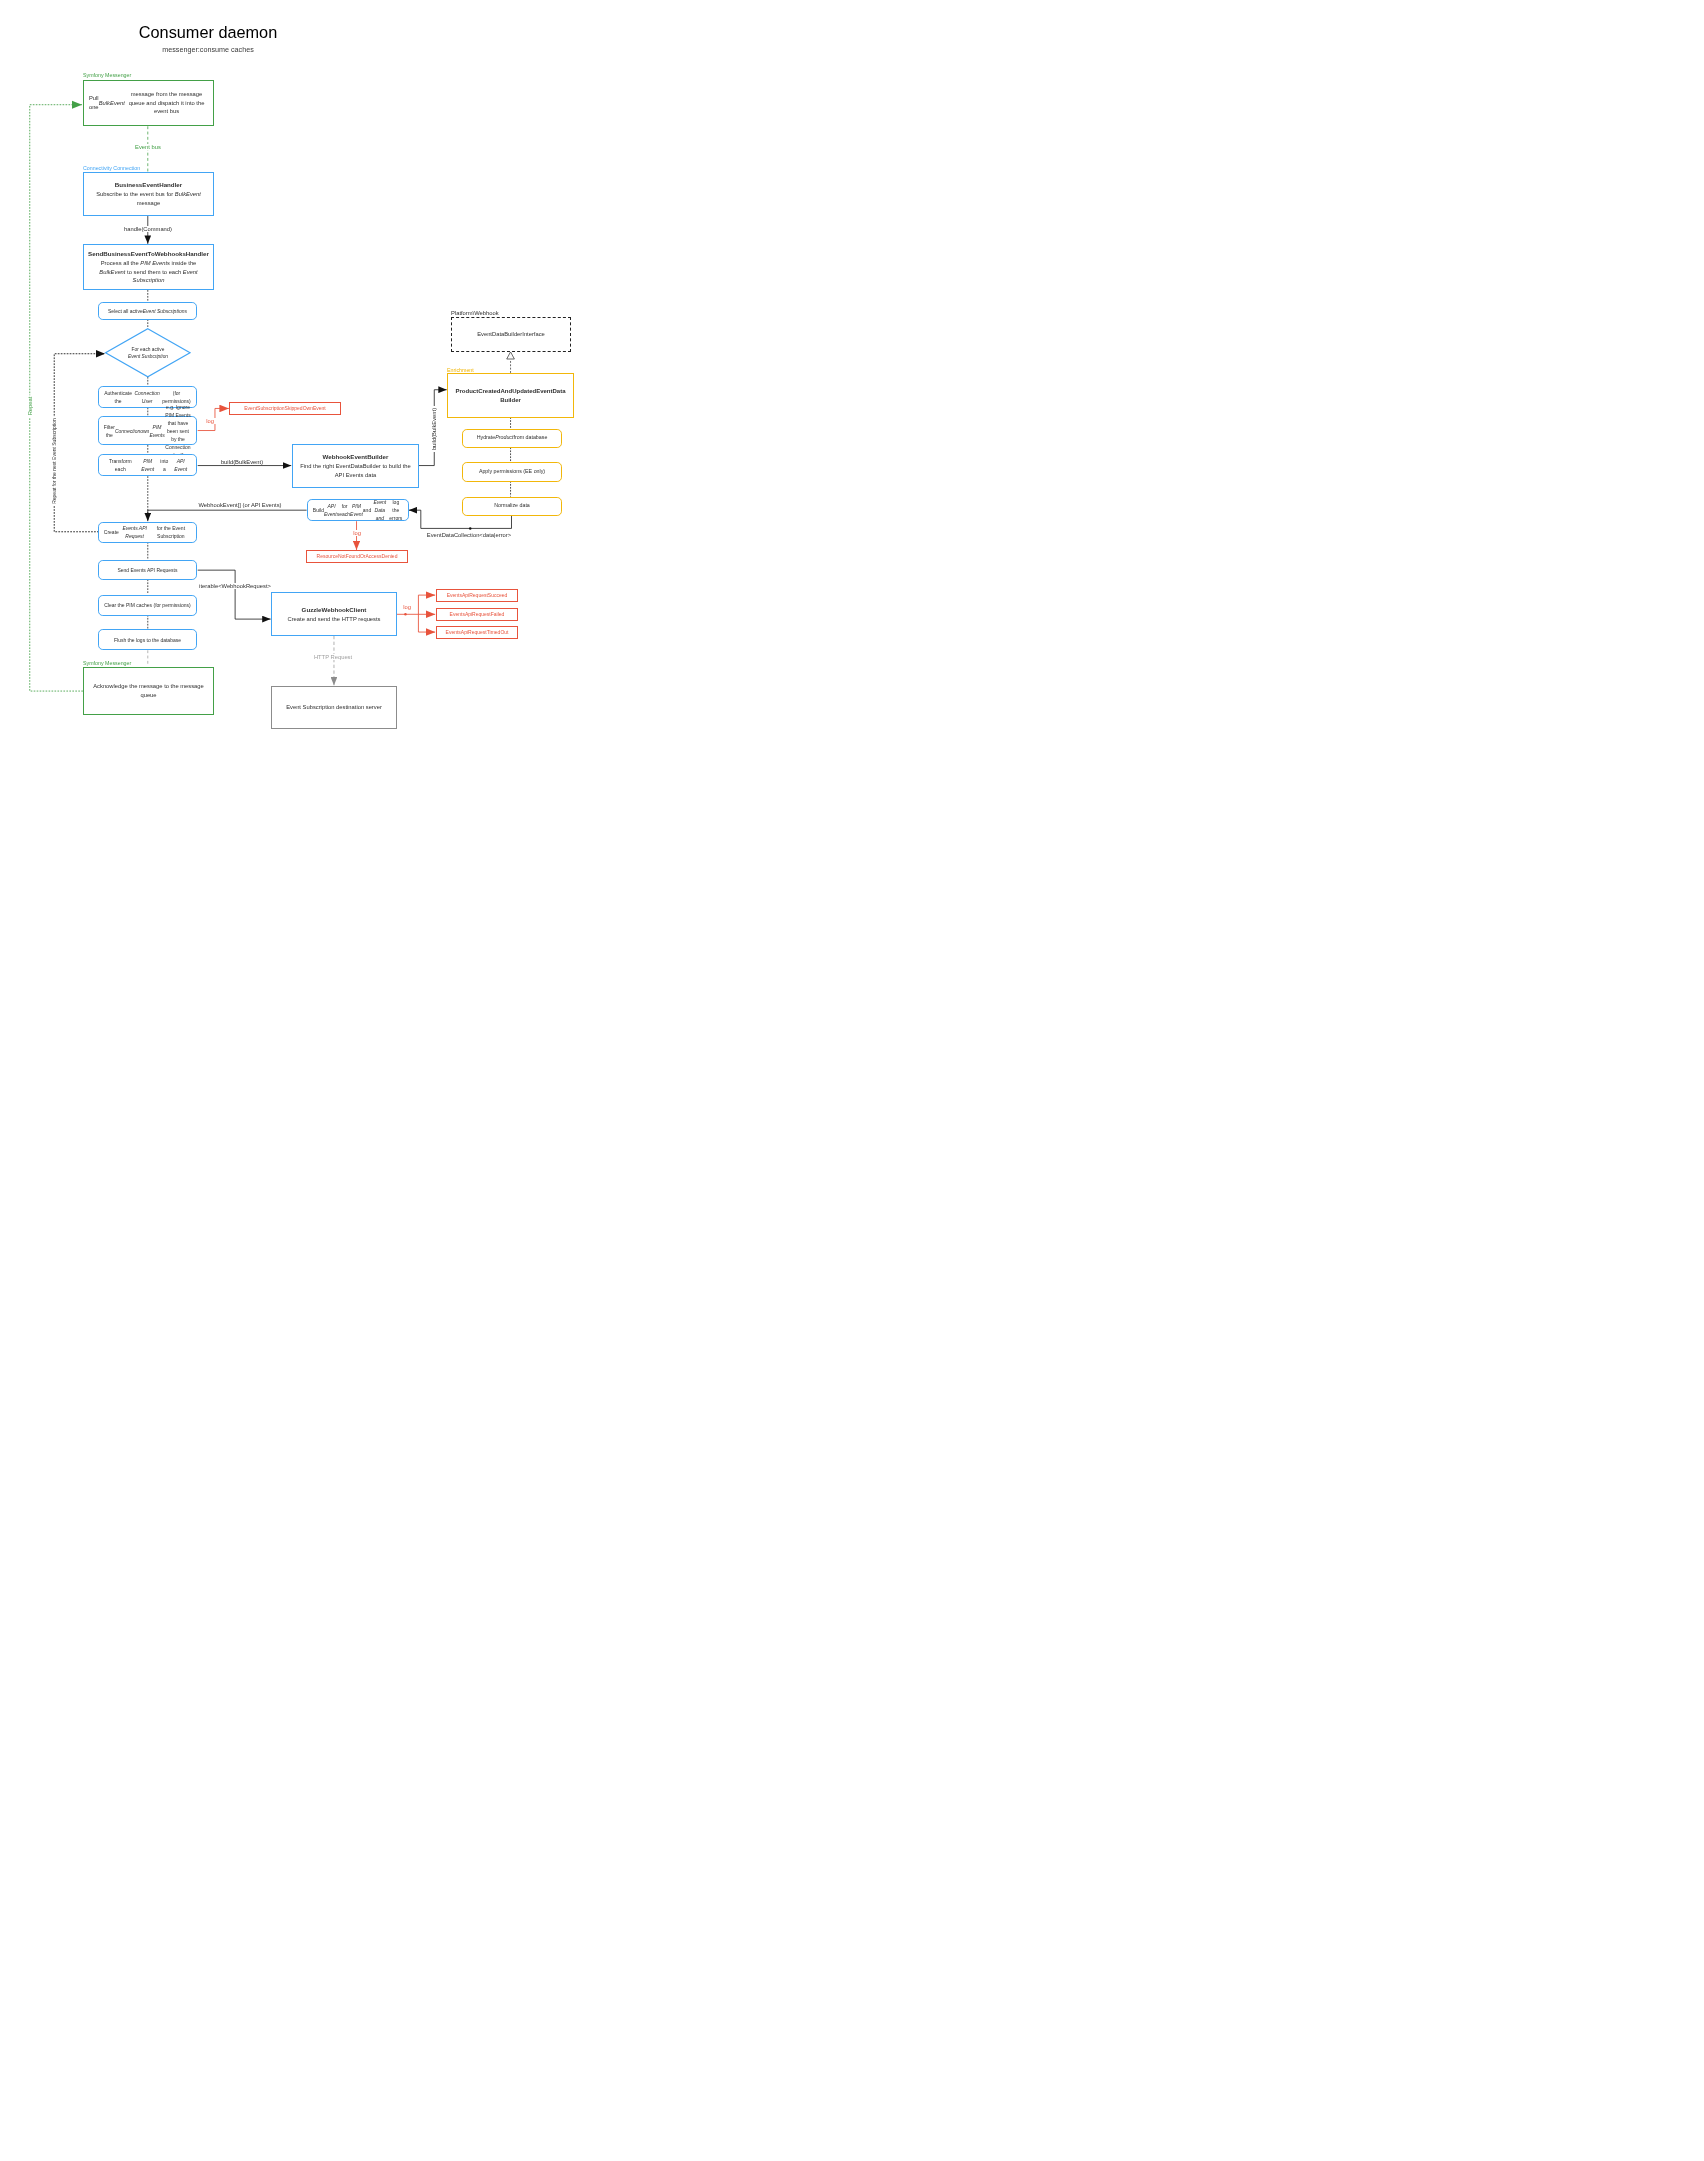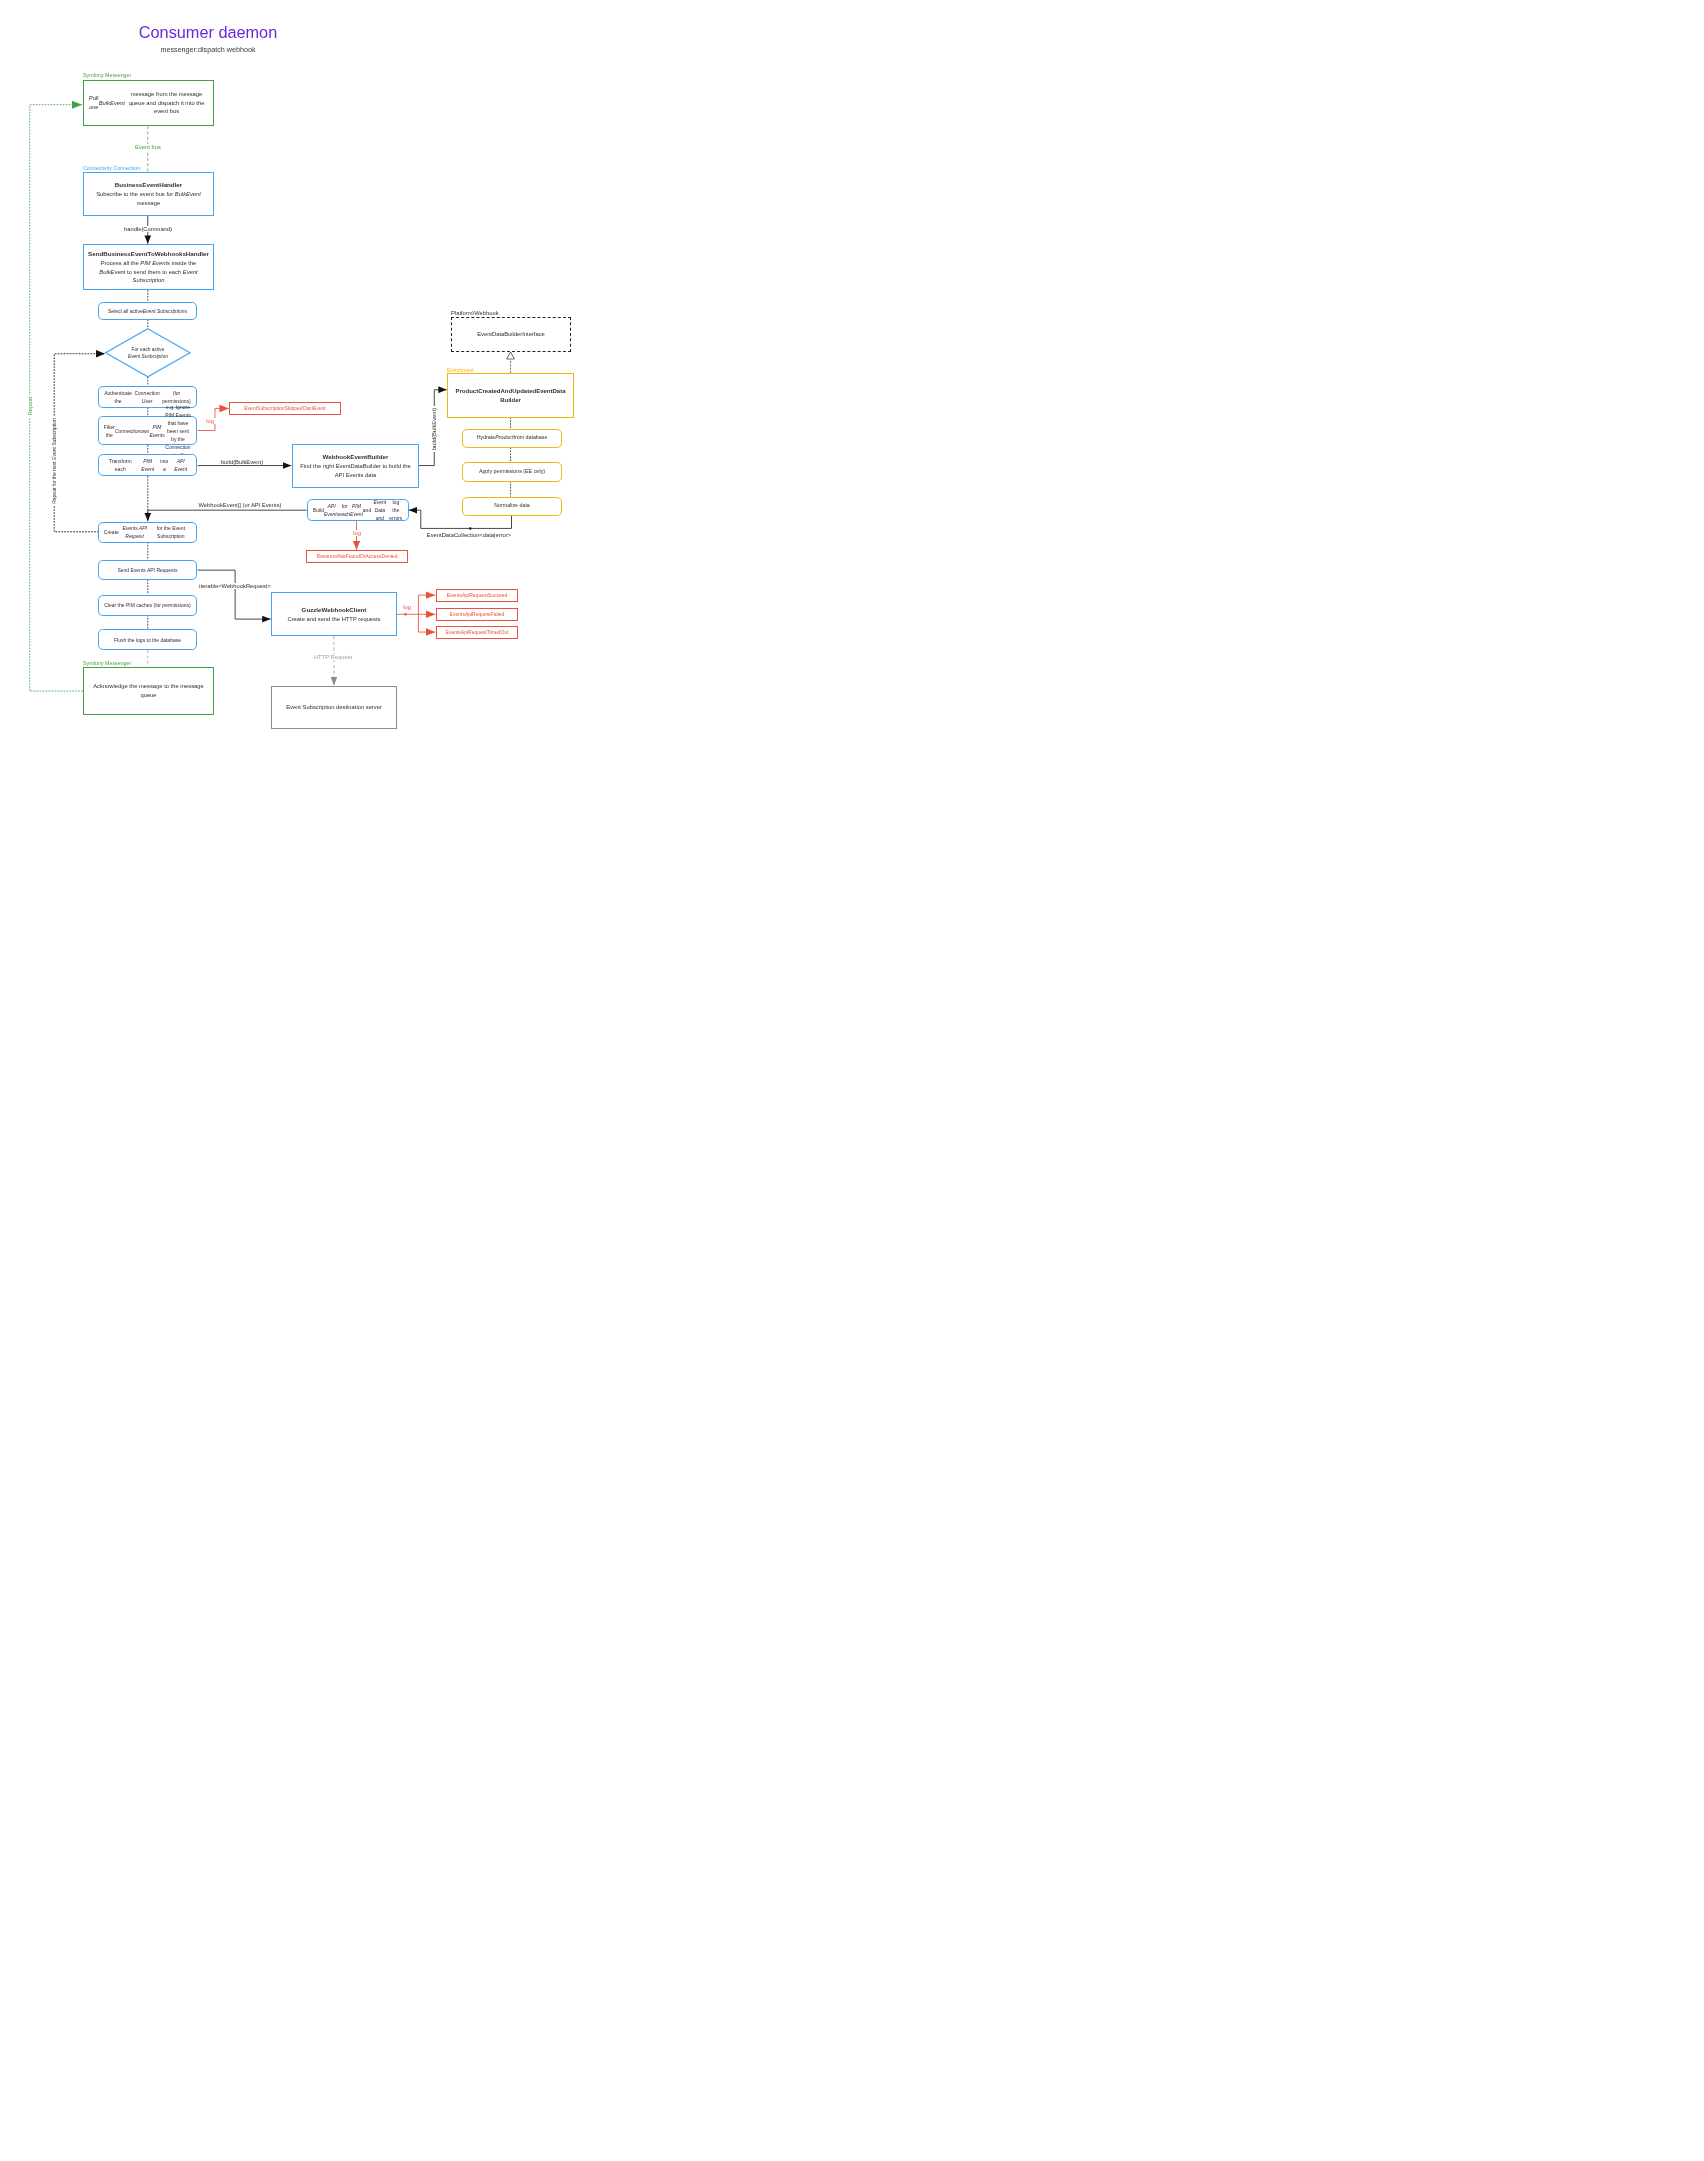--- a/index.html
+++ b/index.html
@@ -104,22 +104,22 @@
     <path d="M827,1280 H872" stroke="#e8533c" stroke-width="1.8" fill="none"></path>
     <path d="M872,1240 V1317" stroke="#e8533c" stroke-width="1.8" fill="none"></path>
     <path d="M872,1240 H907" stroke="#e8533c" stroke-width="1.8" fill="none" marker-end="url(#ar)"></path>
     <path d="M872,1280 H907" stroke="#e8533c" stroke-width="1.8" fill="none" marker-end="url(#ar)"></path>
     <path d="M872,1317 H907" stroke="#e8533c" stroke-width="1.8" fill="none" marker-end="url(#ar)"></path>
     <circle cx="845" cy="1280" r="2.6" fill="#e8533c"></circle>
 
     <path d="M696,1325 V1428" stroke="#9a9a9a" stroke-width="1.6" stroke-dasharray="7 5" fill="none" marker-end="url(#agy)"></path>
   </svg>
 
-  <div class="lbl" style="left:118px;top:23px;width:180px;text-align:center;font-size:16.3px;color:#6d28d9;">Consumer daemon</div>
-  <div class="lbl" style="left:118px;top:45px;width:180px;text-align:center;font-size:7.2px;color:#3a3a3a;">messenger:dispatch webhook</div>
+  <div class="lbl" style="left:118px;top:23px;width:180px;text-align:center;font-size:16.3px;color:#000000;">Consumer daemon</div>
+  <div class="lbl" style="left:118px;top:45px;width:180px;text-align:center;font-size:7.2px;color:#3a3a3a;">messenger:consume caches</div>
 
   <div class="lbl green small" style="left:83px;top:72px;">Symfony Messenger</div>
   <div class="node rect-green" style="left:83px;top:80px;width:131px;height:46px;">Pull one <i>BulkEvent</i> message from the message queue and dispatch it into the event bus</div>
 
   <div class="lbl green on-line center" style="left:148px;top:147px;">Event bus</div>
 
   <div class="lbl blue small" style="left:83px;top:165px;">Connectivity Connection</div>
   <div class="node rect-blue" style="left:83px;top:172px;width:131px;height:44px;">
     <span class="stack"><span class="box-title">BusinessEventHandler</span><span>Subscribe to the event bus for <i>BulkEvent</i> message</span></span>
   </div>

